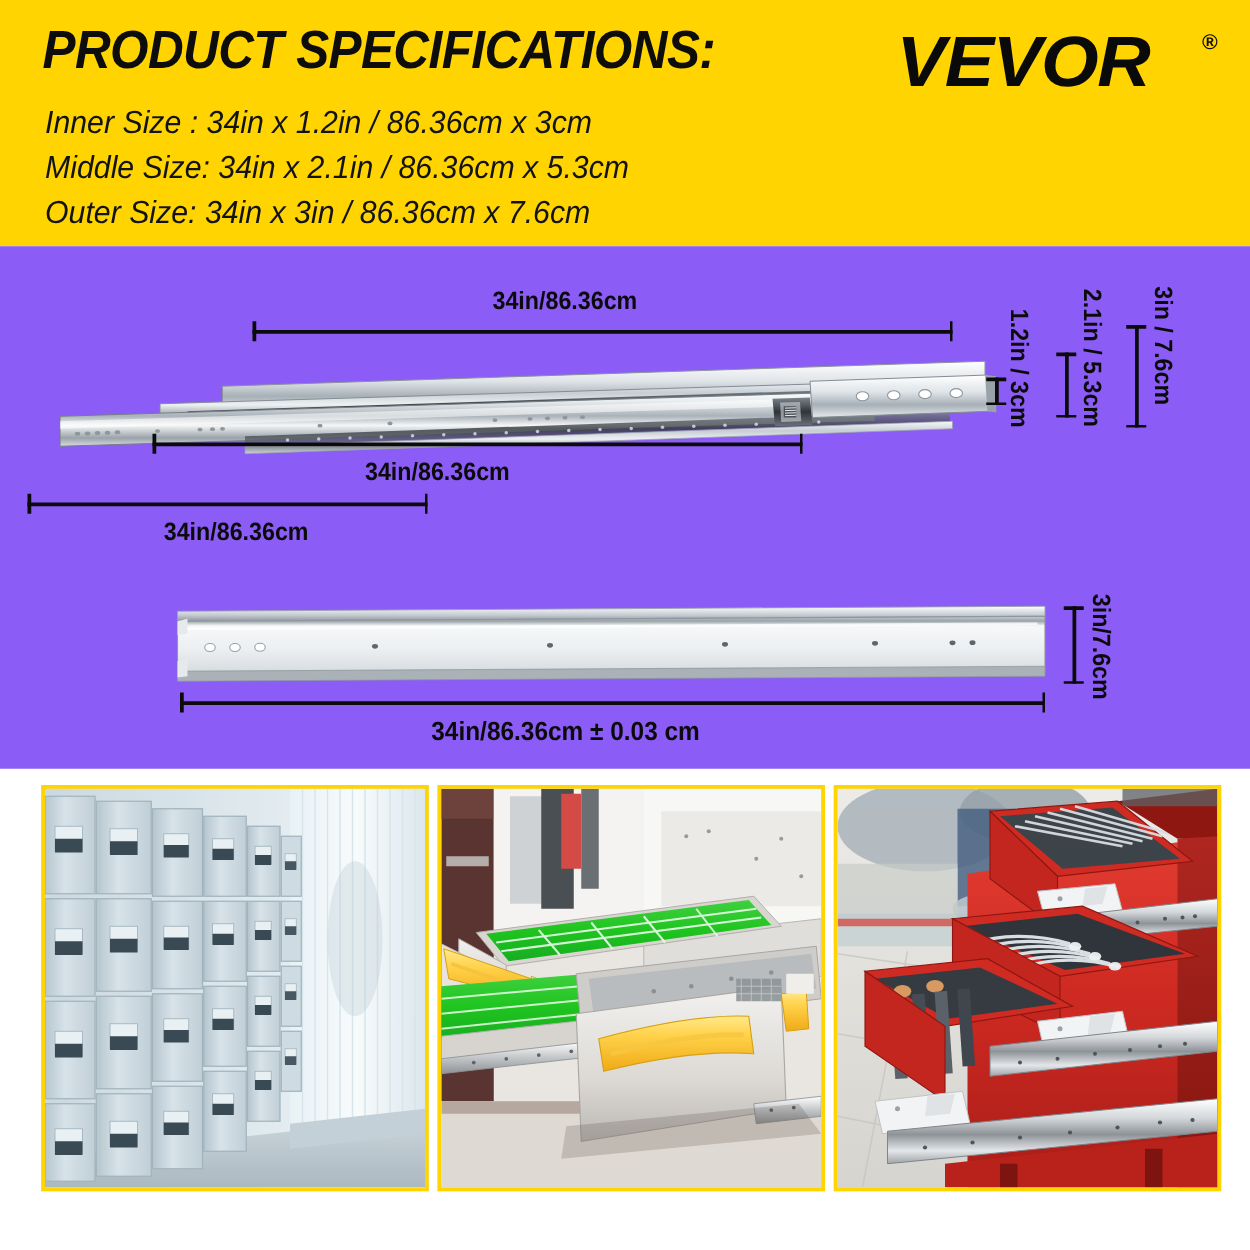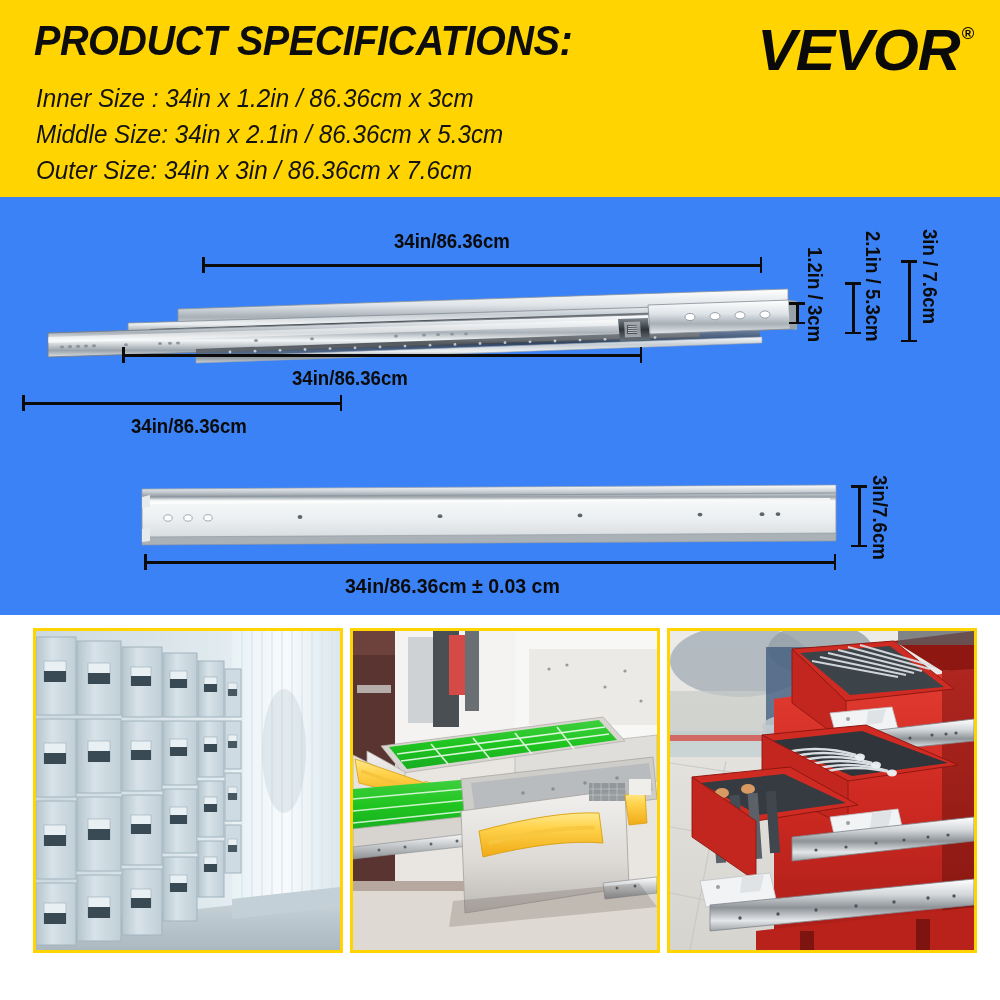--- a/index.html
+++ b/index.html
@@ -55,20 +55,21 @@
   #spec-line-2 { top: 158px; }
 
   #brand-logo {
     position: absolute;
     right: 26px;
     top: 23px;
     height: 54px;
     display: flex;
     align-items: flex-start;
     white-space: nowrap;
+    gap: 40px;
   }
   #brand-wordmark {
     font-size: 57px;
     font-weight: 700;
     line-height: 0.95;
     letter-spacing: -1px;
     transform: scaleX(1.04);
     transform-origin: right top;
     color: #0a0a0a;
   }
@@ -81,21 +82,21 @@
     color: #0a0a0a;
   }
 
   
   #diagram-area {
     position: absolute;
     left: 0;
     top: 197px;
     width: 1000px;
     height: 418px;
-    background: #3b82f6;
+    background: #8b5cf6;
   }
 
   .dim-label {
     position: absolute;
     font-size: 20px;
     font-weight: 700;
     white-space: nowrap;
     color: #0b0b0b;
     transform: scaleX(0.93);
     transform-origin: left top;

